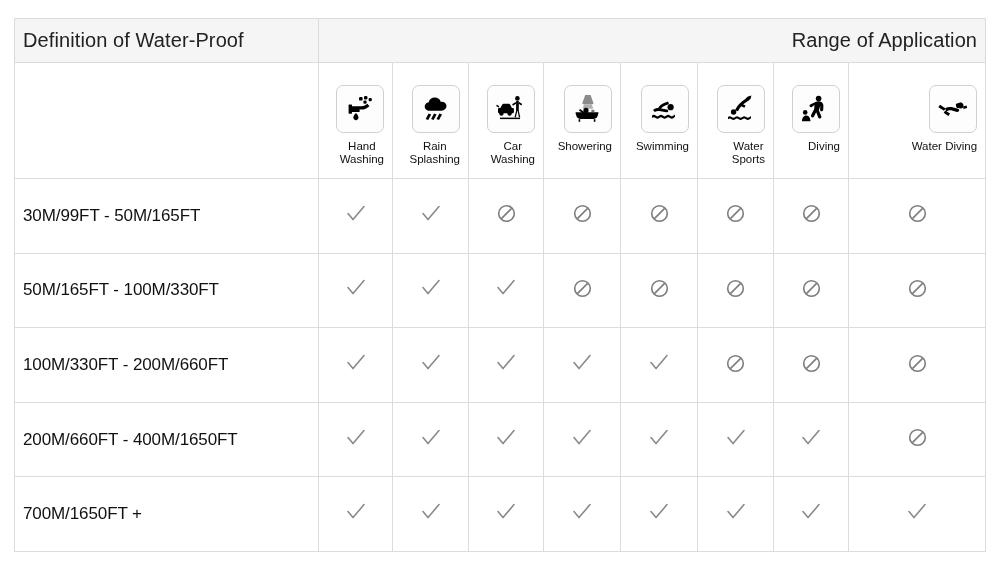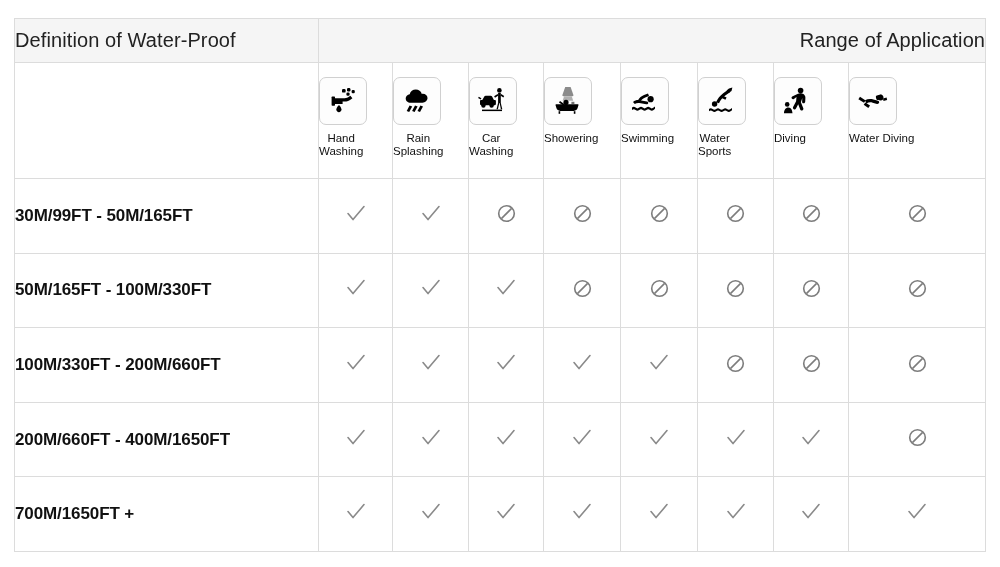--- a/index.html
+++ b/index.html
@@ -28,21 +28,21 @@
     width: 971px;
     height: 534px;
     border-collapse: collapse;
     table-layout: fixed;
     background: #ffffff;
     box-sizing: border-box;
   }
 
   .wp-table td, .wp-table th {
     border: 1px solid #dcdcdc;
-    padding: 0;
+    padding: 8px;
     margin: 0;
     background: #ffffff;
     box-sizing: border-box;
   }
 
   
   .title-cell {
     background: #f5f5f5 !important;
     height: 44px;
     font-size: 20px;
@@ -61,21 +61,21 @@
   
   .icon-head-row td {
     height: 116px;
     vertical-align: top;
   }
   .head-blank { background: #ffffff; }
 
   .icon-head {
     display: flex;
     flex-direction: column;
-    align-items: flex-start;
+    align-items: flex-end;
     justify-content: flex-start;
     height: 100%;
     padding-top: 14px;
     box-sizing: border-box;
   }
   .icon-box {
     width: 48px;
     height: 48px;
     border: 1px solid #d0d0d0;
     border-radius: 7px;
@@ -91,21 +91,21 @@
     margin-top: 7px;
     font-size: 11.5px;
     line-height: 12.5px;
     color: #111111;
     text-align: center;
     font-weight: 400;
     white-space: pre-line;
   }
 
   
-  .data-row td { height: 74.5px; font-weight: bold; }
+  .data-row td { height: 74.5px; }
 
   .range-cell {
     font-size: 17px;
     color: #111111;
     text-align: left;
     padding-left: 14px;
     white-space: nowrap;
     letter-spacing: -0.1px;
   }
 

